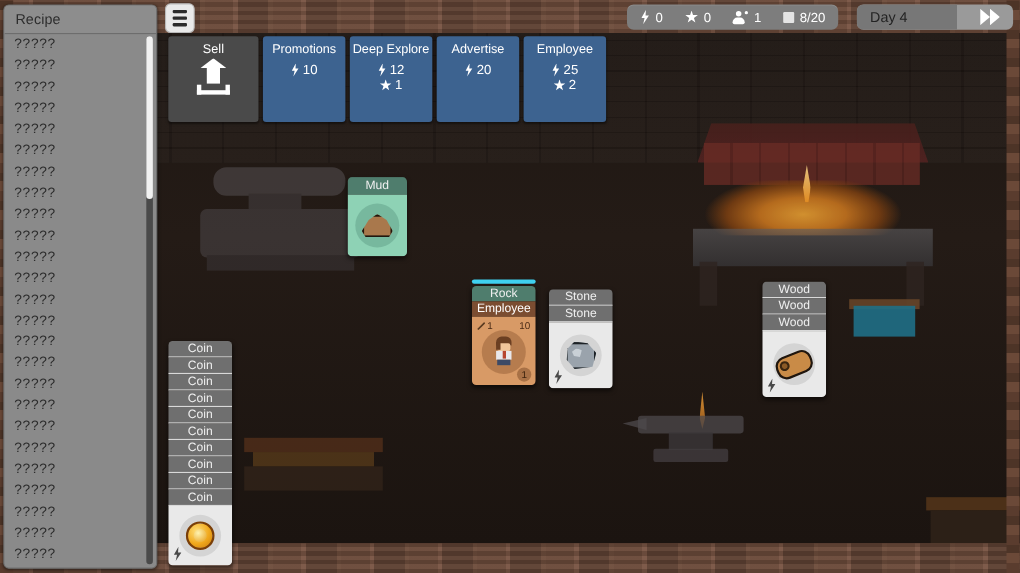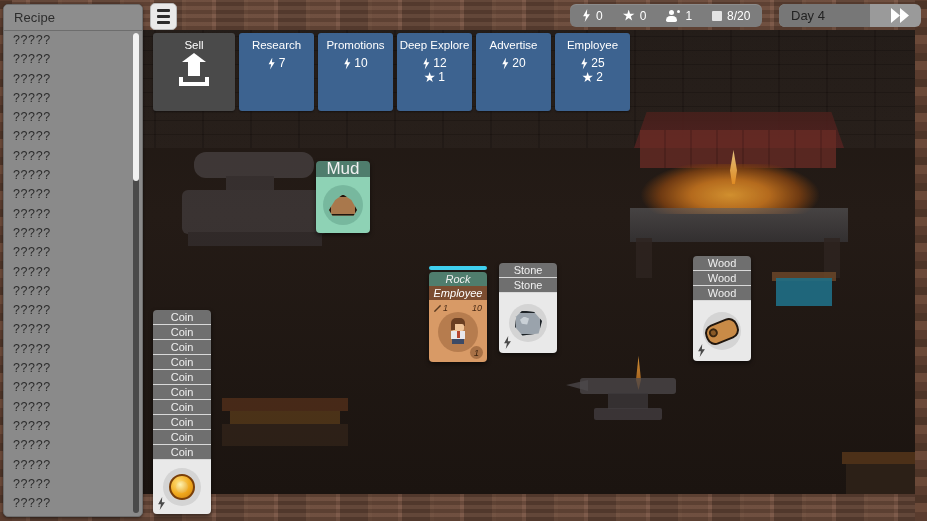--- a/index.html
+++ b/index.html
@@ -255,21 +255,21 @@
     background:rgba(0,0,0,.09);
     display:flex;align-items:center;justify-content:center;
   }
   .card-bolt{
     position:absolute;left:4px;bottom:4px;width:9px;height:13px;background:#4a4a4a;
     clip-path:polygon(58% 0,12% 56%,44% 56%,30% 100%,88% 40%,54% 40%);
   }
 
   
   #card-mud .card-shell{width:54px;}
-  #card-mud .stack-label{background:#4f7d6d;border-bottom:none;height:16px;line-height:16px;font-size:17px;}
+  #card-mud .stack-label{background:#4f7d6d;border-bottom:none;height:16px;line-height:16px;font-size:11px;}
   #card-mud .card-body{background:#8ed2b5;height:56px;}
   #card-mud .card-art{background:rgba(60,120,100,.28);width:40px;height:40px;}
   .mud-glyph{
     width:24px;height:17px;background:#a9784c;
     border:2px solid #20160e;
     clip-path:polygon(50% 0,80% 26%,100% 74%,88% 100%,12% 100%,0 74%,22% 26%);
   }
 
   
   #card-employee .card-shell{width:58px;}
@@ -462,29 +462,20 @@
       <div class="title">Sell</div>
       <div class="sell-icon">
         <div class="arr"></div>
           <div class="tray"></div>
       </div>
     </div>
 
 
 
 
-    <div class="act">
-      <div class="title">Research</div>
-      <div class="costs">
-        <div class="cost">
-          <span class="bolt"></span>
-          <span>7</span>
-        </div>
-      </div>
-    </div>
 
 
     <div class="act">
       <div class="title">Promotions</div>
       <div class="costs">
         <div class="cost">
           <span class="bolt"></span>
           <span>10</span>
         </div>
       </div>
@@ -534,21 +525,21 @@
     <div class="card-shell">
       <div class="stack-label">Mud</div>
       <div class="card-body">
         <div class="card-art">
           <div class="mud-glyph"></div>
         </div>
       </div>
     </div>
   </div>
 
-  <div class="card" id="card-employee" style="left:429px;top:272px;font-style:italic;">
+  <div class="card" id="card-employee" style="left:429px;top:260px;">
     <div class="emp-bar"></div>
     <div class="card-shell">
       <div class="stack-label">Rock</div>
       <div class="emp-sub">Employee</div>
       <div class="emp-body">
         <div class="emp-stat l">
           <span class="pick"></span>
           <span>1</span>
         </div>
         <div class="emp-stat r">

